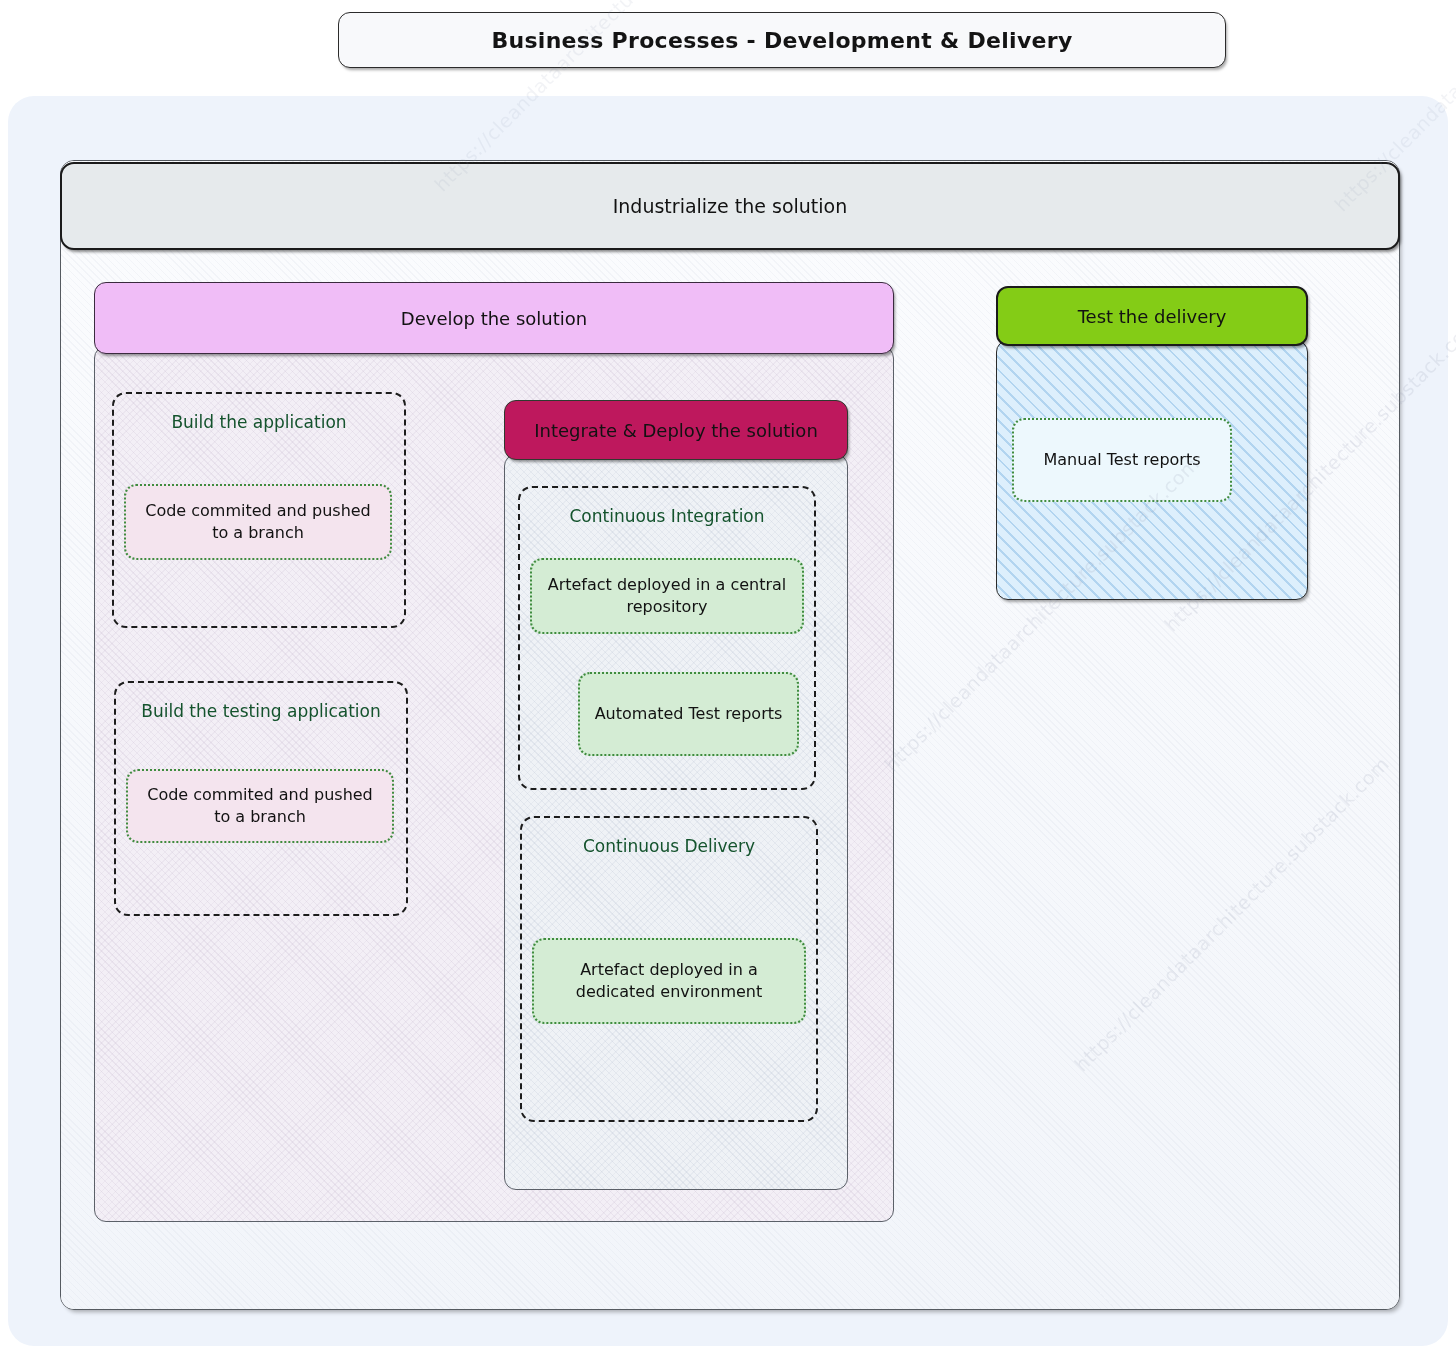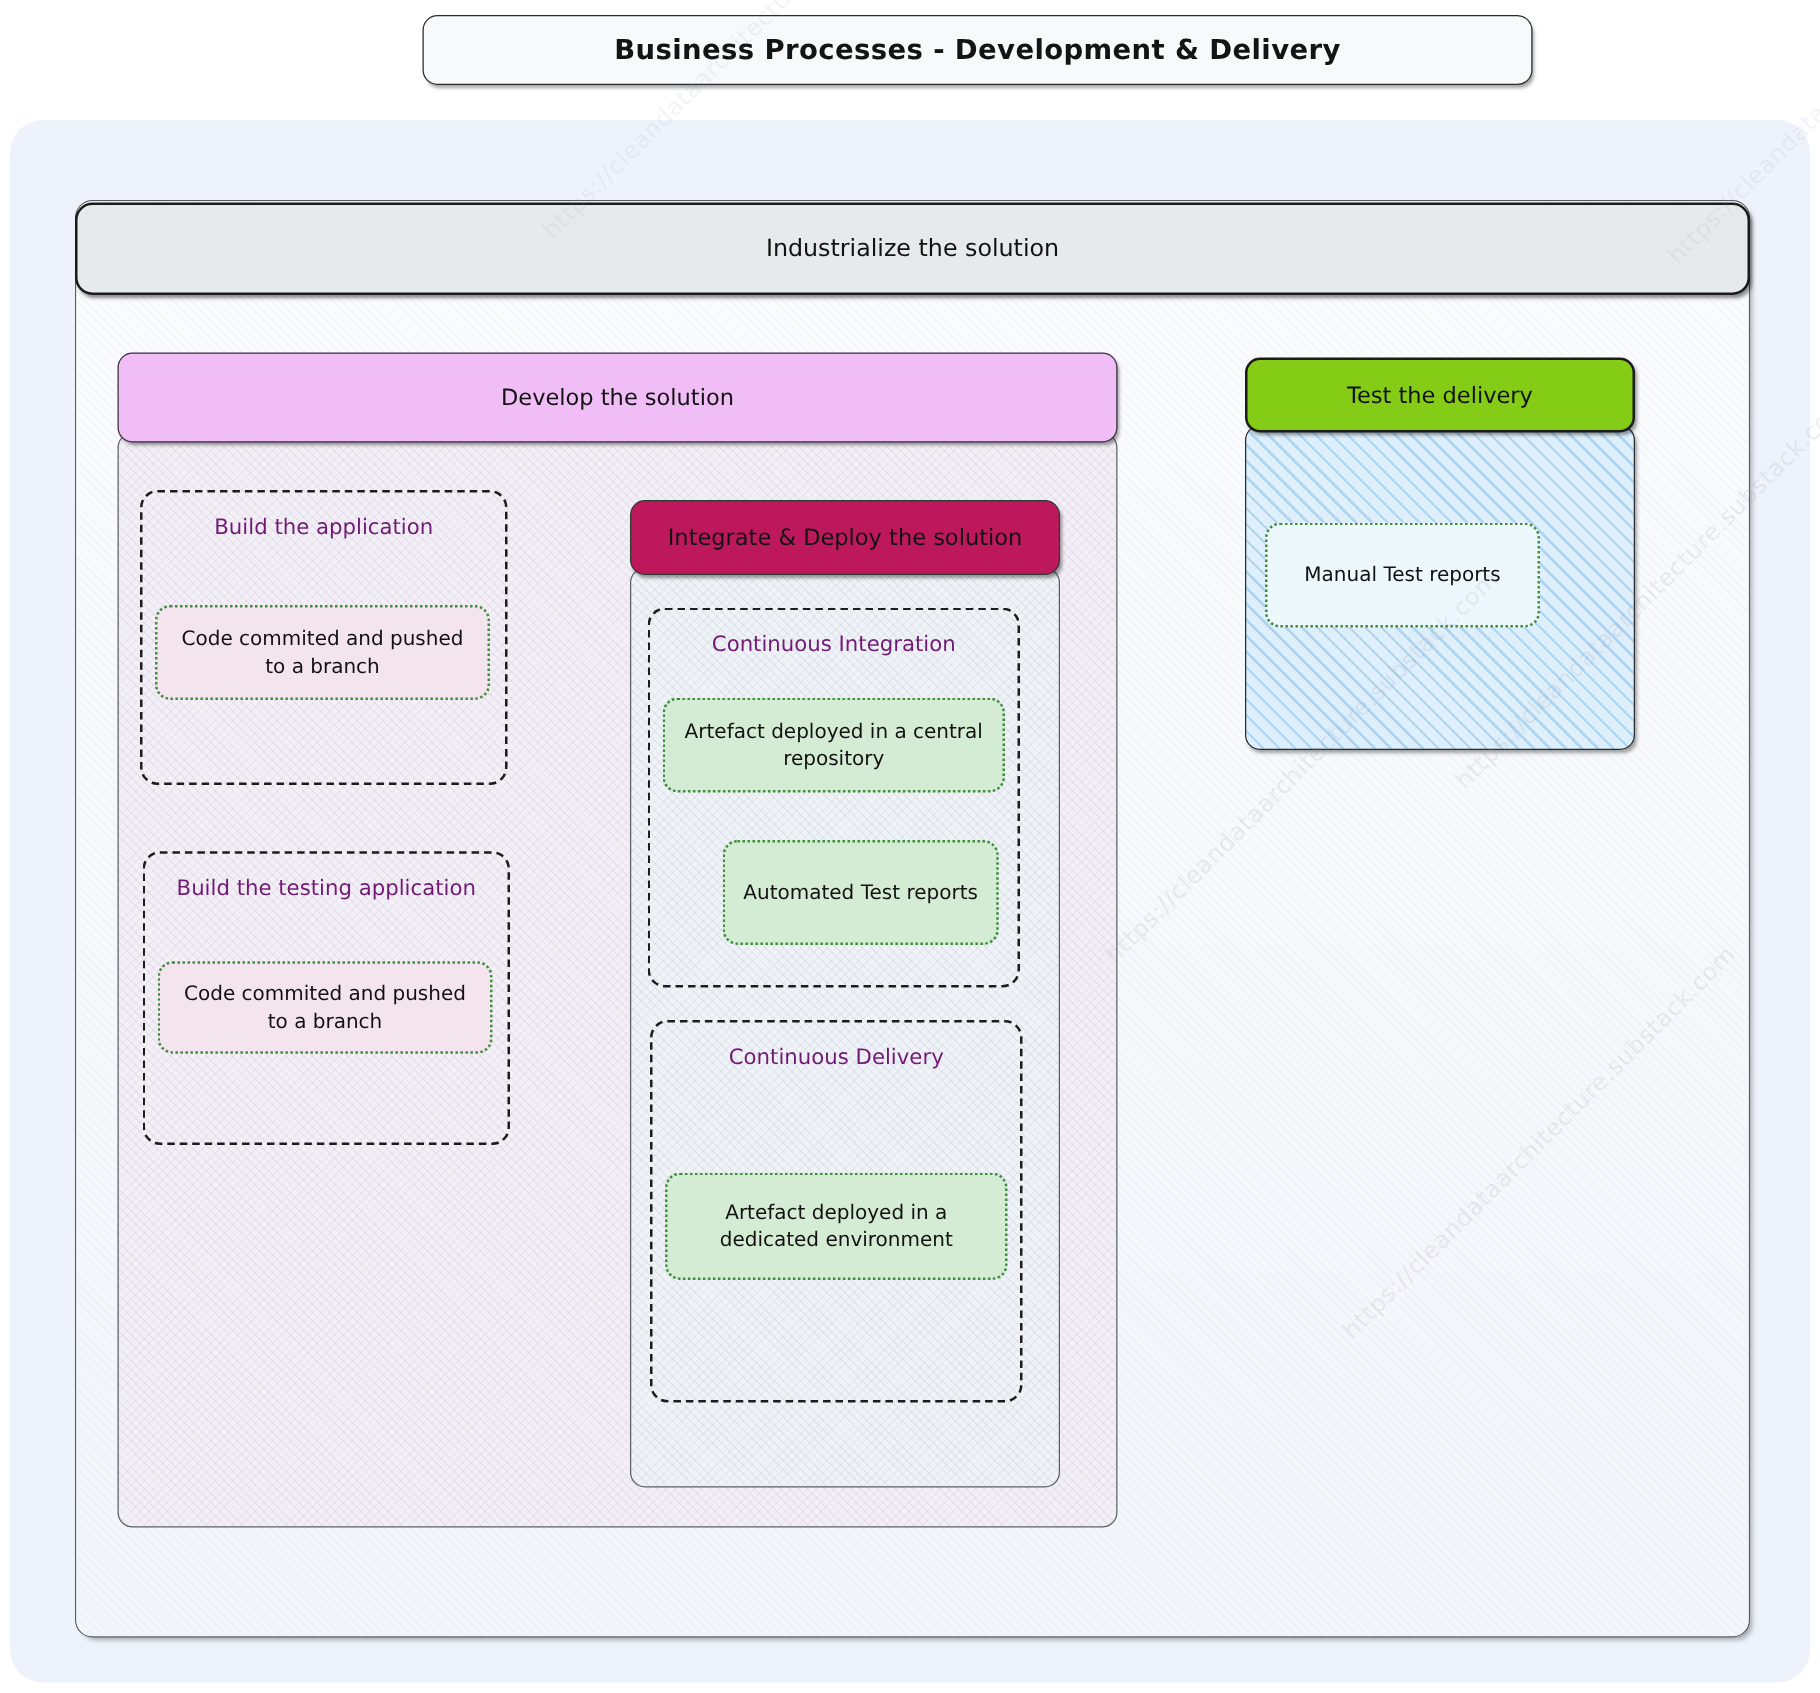--- a/index.html
+++ b/index.html
@@ -74,21 +74,21 @@
       linear-gradient(180deg,#fbfcfe 0%,#f2f5fa 100%);
     z-index:0;
   }
 
   
   .ind-header {
     position: absolute;
     left: 60px;
     top: 162px;
     width: 1340px;
-    height: 74px;
+    height: 88px;
     box-sizing: border-box;
     background: #e6eaec;
     border: 2px solid #1b1b1b;
     border-radius: 14px;
     display: flex;
     align-items: center;
     justify-content: center;
     box-shadow: 2px 3px 3px -1px rgba(0,0,0,0.45);
     z-index: 3;
   }
@@ -179,21 +179,21 @@
     box-sizing: border-box;
     border: 2px dashed #1c1c1c;
     border-radius: 14px;
     z-index: 2;
   }
   .phase > .p-title {
     position: absolute;
     left: 0; right: 0; top: 18px;
     text-align: center;
     font-size: 17px;
-    color: #701a75;
+    color: #14532d;
   }
 
   #phase-build-app      { left: 112px; top: 392px; width: 294px; height: 236px; }
   #phase-build-test     { left: 114px; top: 681px; width: 294px; height: 235px; }
   #phase-ci             { left: 518px; top: 486px; width: 298px; height: 304px; }
   #phase-cd             { left: 520px; top: 816px; width: 298px; height: 306px; }
 
   
   .leaf {
     position: absolute;

